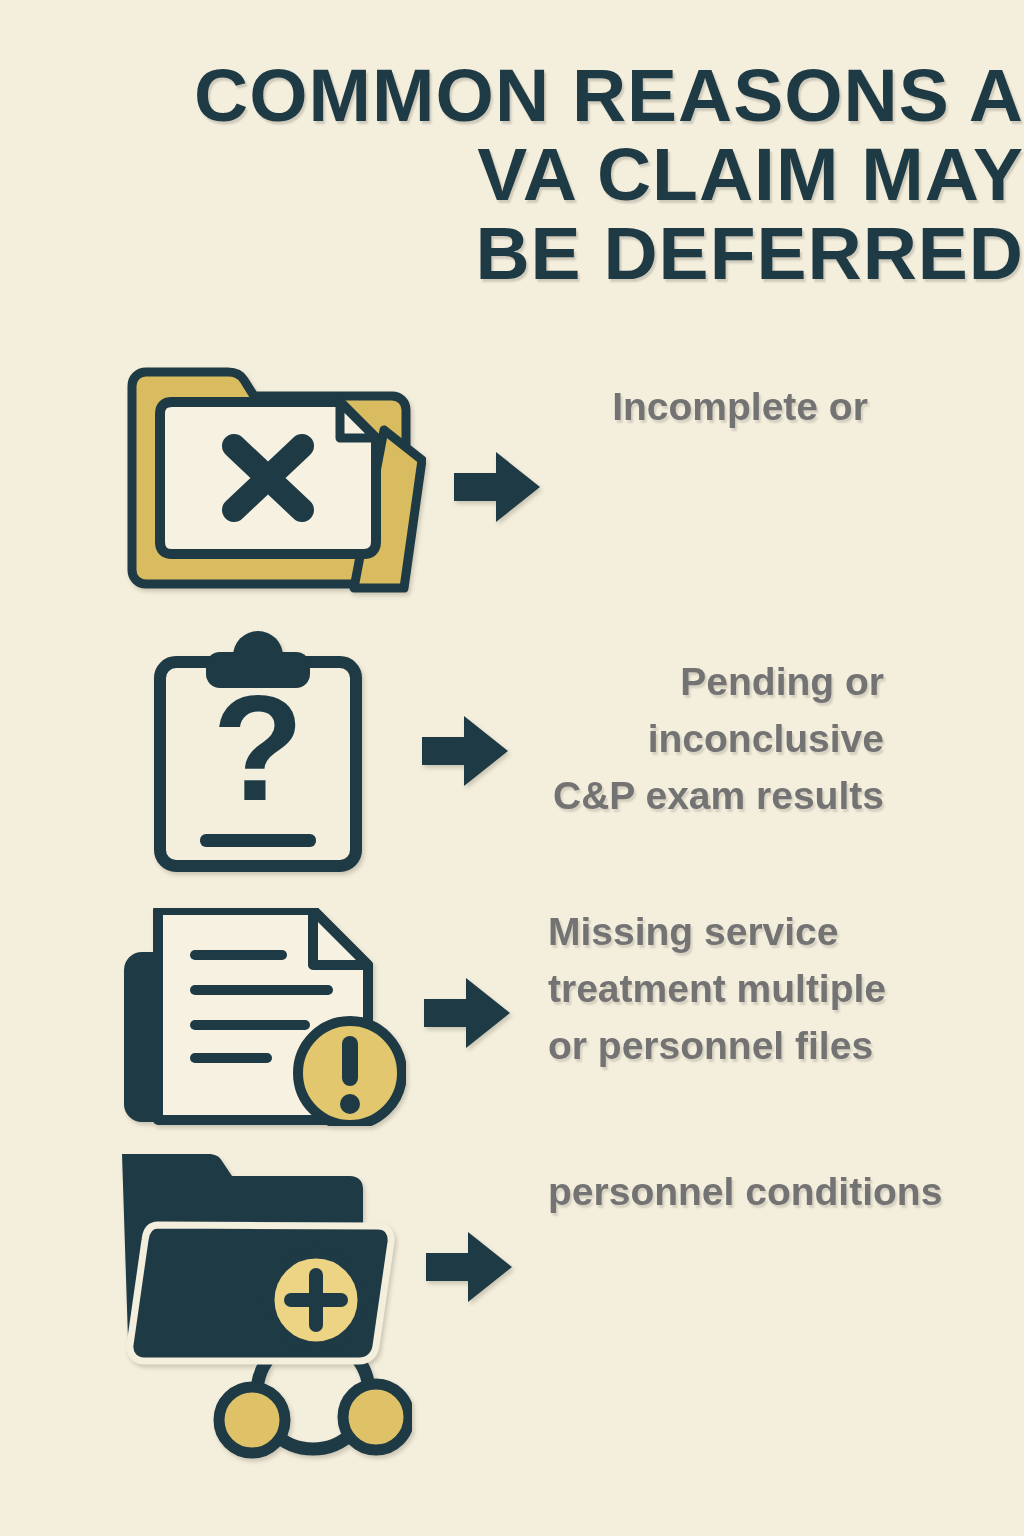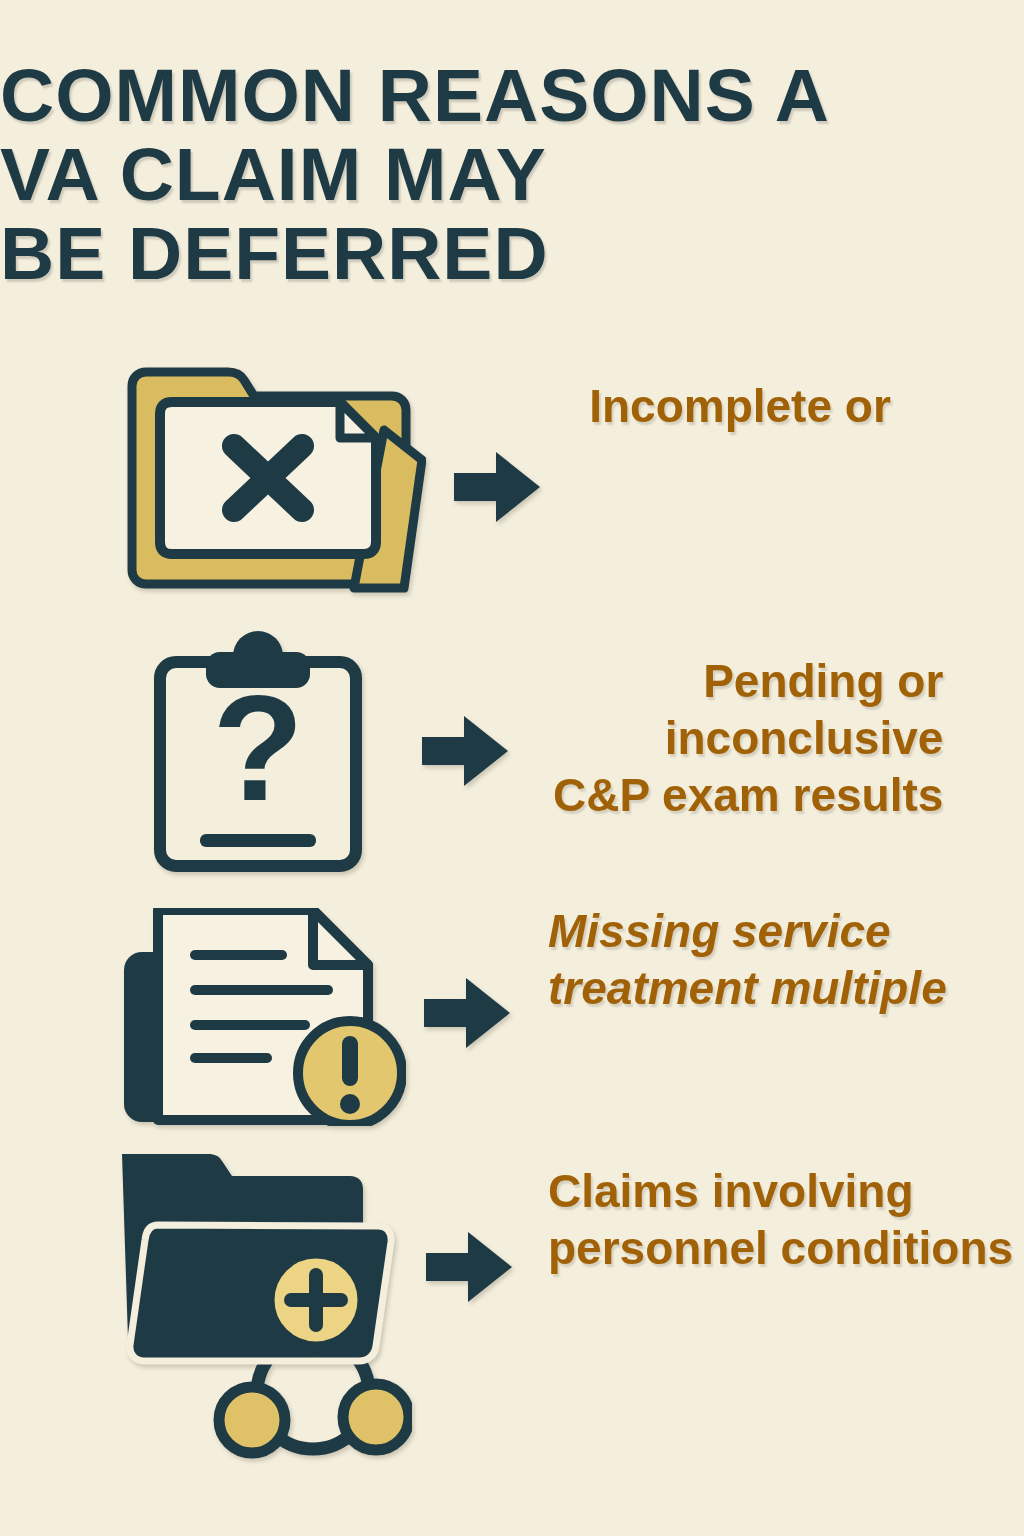--- a/index.html
+++ b/index.html
@@ -6,34 +6,34 @@
   .canvas{
     position:relative;
     width:1024px;height:1536px;
     background:#f4eedd;
     font-family:"Liberation Sans", sans-serif;
     color:#1e3a44;
     overflow:hidden;
   }
   .title{
     position:absolute;top:56px;left:0;width:1024px;
-    text-align:left;
+    text-align:right;
     font-size:75px;line-height:79px;font-weight:bold;
     letter-spacing:1px;
     color:#1e3a44;
     text-shadow:2px 3px 2px rgba(40,40,30,0.18);
   }
   .icon{position:absolute;}
   .icon svg{display:block;filter:drop-shadow(2px 3px 2px rgba(60,55,30,0.22));}
   .arrow{position:absolute;}
   .arrow svg{display:block;filter:drop-shadow(2px 3px 2px rgba(60,55,30,0.22));}
   .rowtext{
     position:absolute;
-    font-size:46px;line-height:57px;font-weight:bold;
-    color:#a16207;
+    font-size:39px;line-height:57px;font-weight:bold;
+    color:#737373;
     text-shadow:2px 3px 2px rgba(40,40,30,0.15);
     white-space:nowrap;
   }
   .rowtext.center{text-align:center;}
   .qmark{
     font-family:"Liberation Sans", sans-serif;
     font-weight:bold;
   }
 </style>
 </head>
@@ -97,40 +97,40 @@
       <circle cx="230" cy="165" r="52" fill="#e2c76e" stroke="#1e3a44" stroke-width="10"></circle>
       <rect x="222" y="128" width="16" height="50" rx="8" fill="#1e3a44"></rect>
       <circle cx="230" cy="196" r="10" fill="#1e3a44"></circle>
     </svg>
   </div>
   <div class="arrow" style="left:424px;top:976px;">
     <svg width="88" height="74" viewBox="0 0 88 74">
         <polygon points="0,23 42,23 42,2 86,37 42,72 42,51 0,51" fill="#1e3a44"></polygon>
       </svg>
   </div>
-  <div class="rowtext" style="left:548px;top:903px;font-style:italic;">
+  <div class="rowtext" style="left:548px;top:903px;">
     <div>Missing service</div>
     <div>treatment multiple</div>
+    <div>or personnel files</div>
   </div>
 
   <div class="icon" style="left:112px;top:1148px;">
     <svg width="300" height="312" viewBox="0 0 300 312">
       <path d="M10 6 H96 c7 0 11 2 14 7 l10 15 h118 c8 0 13 5 13 13 v150 H16 Z" fill="#1e3a44"></path>
       <circle cx="201" cy="245" r="56" fill="none" stroke="#1e3a44" stroke-width="13"></circle>
       <path d="M46 77 L266 78 c9 0 14 7 13 16 l-15 104 c-1 9 -8 15 -17 15 H32 c-9 0 -15 -7 -14 -16 L33 92 c1 -9 5 -15 13 -15 Z" fill="#1e3a44" stroke="#f4eedd" stroke-width="7"></path>
       <circle cx="140" cy="272" r="33" fill="#dfc268" stroke="#1e3a44" stroke-width="11"></circle>
       <circle cx="264" cy="269" r="33" fill="#dfc268" stroke="#1e3a44" stroke-width="11"></circle>
       <circle cx="204" cy="152" r="47" fill="#ecd484" stroke="#1e3a44" stroke-width="11"></circle>
       <rect x="172" y="145" width="64" height="14" rx="7" fill="#1e3a44"></rect>
       <rect x="197" y="120" width="14" height="64" rx="7" fill="#1e3a44"></rect>
     </svg>
   </div>
   <div class="arrow" style="left:426px;top:1230px;">
     <svg width="88" height="74" viewBox="0 0 88 74">
         <polygon points="0,23 42,23 42,2 86,37 42,72 42,51 0,51" fill="#1e3a44"></polygon>
       </svg>
   </div>
   <div class="rowtext" style="left:548px;top:1163px;">
-    <div>Claims involving</div>
     <div>personnel conditions</div>
   </div>
 
 </div>
 
 </body></html>

